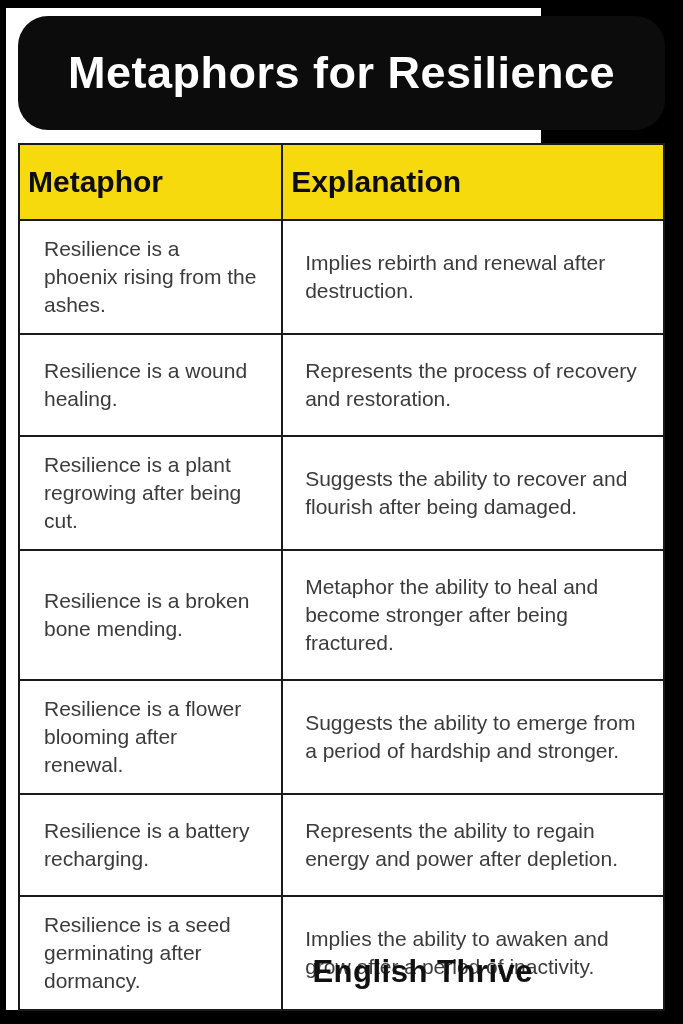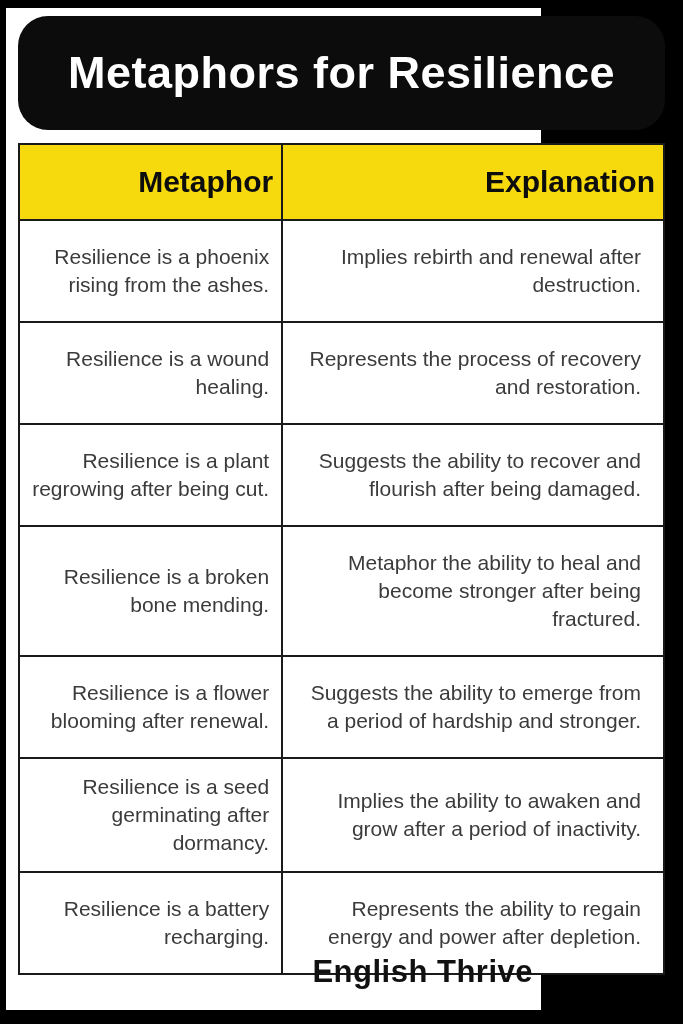--- a/index.html
+++ b/index.html
@@ -45,41 +45,41 @@
     top: 135px;
     width: 647px;
     border-collapse: collapse;
     table-layout: fixed;
   }
   table.metaphor-table col.c1 { width: 40.8%; }
   table.metaphor-table col.c2 { width: 59.2%; }
   table.metaphor-table th,
   table.metaphor-table td {
     border: 2px solid #1a1a1a;
-    text-align: right;
+    text-align: left;
     vertical-align: middle;
     box-sizing: border-box;
     margin-left: 36px;
   }
   table.metaphor-table th {
     background: #f7da0e;
     color: #0d0d0d;
     font-size: 30px;
     font-weight: bold;
     height: 76px;
     padding: 4px 8px;
   }
   table.metaphor-table td {
     background: #ffffff;
     color: #3b3b3b;
     font-size: 21px;
     line-height: 28px;
     padding: 14px 20px;
   }
-  table.metaphor-table td.cell-metaphor { padding: 14px 12px; }
+  table.metaphor-table td.cell-metaphor { padding: 14px 24px; }
   table.metaphor-table td.cell-explanation { padding: 22px 22px; }
   .footer {
     position: absolute;
     right: 8px;
     top: 946px;
     width: 655px;
     text-align: right;
     color: #111111;
     font-size: 31px;
     font-weight: bold;
@@ -121,25 +121,25 @@
       </tr>
       <tr>
         <td class="cell-metaphor">Resilience is a broken bone mending.</td>
         <td class="cell-explanation">Metaphor the ability to heal and become stronger after being fractured.</td>
       </tr>
       <tr>
         <td class="cell-metaphor">Resilience is a flower blooming after renewal.</td>
         <td class="cell-explanation">Suggests the ability to emerge from a period of hardship and stronger.</td>
       </tr>
       <tr>
+        <td class="cell-metaphor">Resilience is a battery recharging.</td>
+        <td class="cell-explanation">Represents the ability to regain energy and power after depletion.</td>
+      </tr>
+      <tr>
         <td class="cell-metaphor">Resilience is a seed germinating after dormancy.</td>
         <td class="cell-explanation">Implies the ability to awaken and grow after a period of inactivity.</td>
-      </tr>
-      <tr>
-        <td class="cell-metaphor">Resilience is a battery recharging.</td>
-        <td class="cell-explanation">Represents the ability to regain energy and power after depletion.</td>
       </tr>
     </tbody>
   </table>
 
   <div class="footer">English Thrive</div>
 
 </div>
 
 </body></html>

